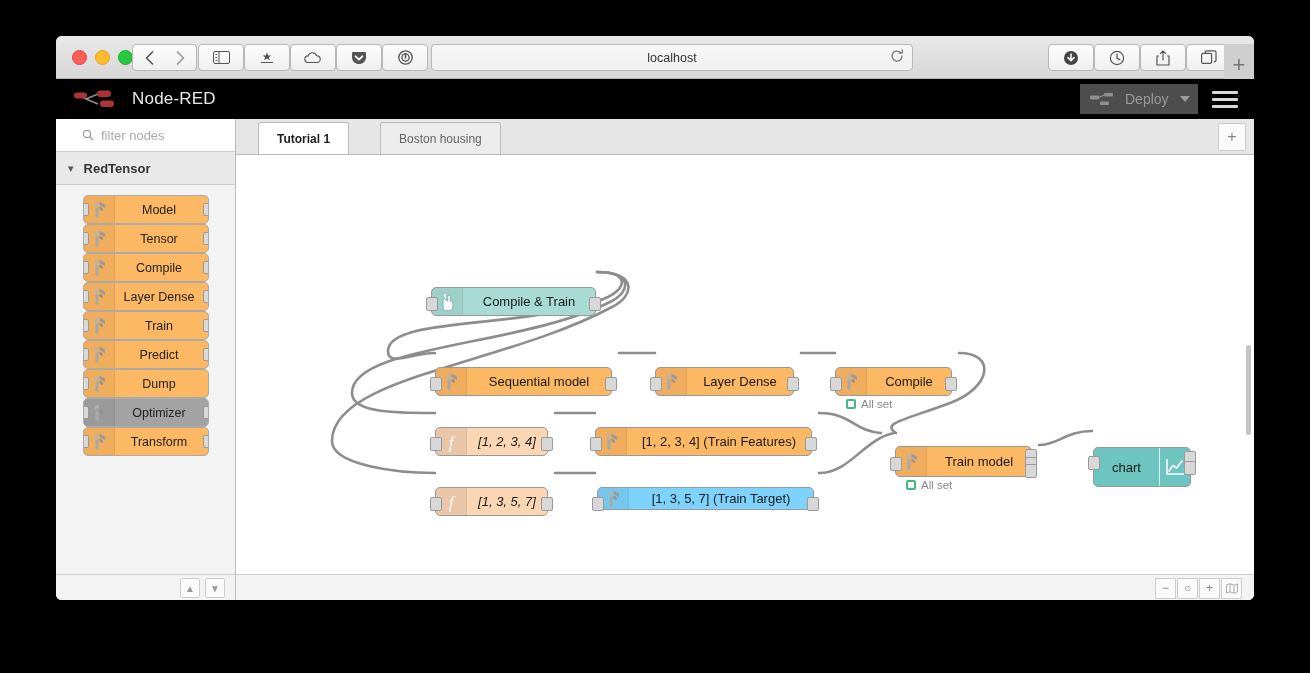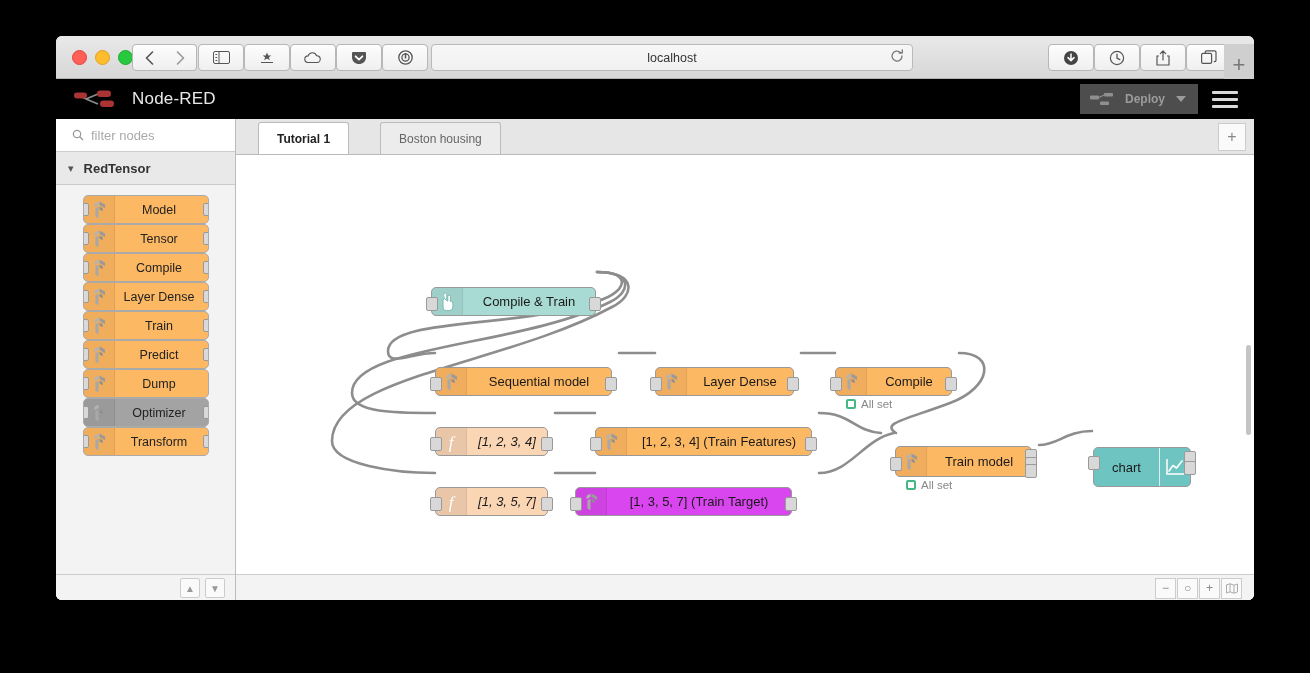--- a/index.html
+++ b/index.html
@@ -33,35 +33,35 @@
   .newtab{position:absolute;top:8px;left:1168px;width:30px;height:42px;
           background:#cfcfcf;display:flex;align-items:center;justify-content:center;
           color:#777;font-size:22px;font-weight:300;}
 
   
   .nrheader{position:relative;height:40px;background:#000;}
   .brand{position:absolute;left:18px;top:0;height:40px;display:flex;align-items:center;gap:10px;}
   .brand .txt{color:#e8e8e8;font-size:17px;letter-spacing:.2px;}
   .deploy{position:absolute;right:56px;top:5px;width:118px;height:30px;background:#4d4d4d;
           display:flex;align-items:center;gap:9px;padding-left:10px;box-sizing:border-box;}
-  .deploy .dl{color:#9b9b9b;font-size:12px;font-weight:bold;}
+  .deploy .dl{color:#9b9b9b;font-size:14px;}
   .deploy .caret{width:0;height:0;border-left:5px solid transparent;border-right:5px solid transparent;
                  border-top:6px solid #9b9b9b;margin-left:2px;}
   .hamb{position:absolute;right:16px;top:12px;width:26px;height:17px;display:flex;
         flex-direction:column;justify-content:space-between;}
   .hamb i{display:block;height:3px;background:#d9d9d9;border-radius:1px;}
 
   
   .main{position:relative;height:482px;background:#fff;}
 
   
   .palette{position:absolute;left:0;top:0;width:180px;height:482px;background:#f3f3f3;
            border-right:1px solid #bbb;box-sizing:border-box;}
   .filter{height:33px;border-bottom:1px solid #ccc;background:#fff;display:flex;align-items:center;
-          padding-left:16px;gap:7px;box-sizing:border-box;}
+          padding-left:26px;gap:7px;box-sizing:border-box;}
   .filter .ph{color:#aaa;font-size:13px;}
   .cat{height:33px;background:#e9e9e9;border-bottom:1px solid #ccc;display:flex;align-items:center;
        gap:10px;padding-left:12px;box-sizing:border-box;}
   .cat .nm{font-size:13px;font-weight:bold;color:#333;}
   .chev{color:#555;font-size:11px;}
   .pnodes{padding:10px 0 0 0;}
   .pnode{position:relative;margin:0 auto 0 auto;width:124px;height:27px;background:#fdd0a2;
          border:1px solid #aaa;border-radius:5px;display:flex;align-items:center;overflow:hidden;}
   .pnode .ic{width:30px;height:100%;background:rgba(0,0,0,.05);display:flex;align-items:center;
              justify-content:center;border-right:1px solid rgba(0,0,0,.07);}
@@ -504,21 +504,21 @@
                 <span class="nic">
                   <svg width="16" height="20" viewBox="0 0 16 20">
                     <text x="8" y="16" font-size="17" font-style="italic" font-family="Liberation Serif, serif" fill="#ffffff" text-anchor="middle">f</text>
                   </svg>
                 </span>
                 <span class="nlb">[1, 3, 5, 7]</span>
               </span>
               <span class="np" style="left:-6px;top:8.5px"></span>
               <span class="np" style="right:-6px;top:8.5px"></span>
             </div>
-            <div class="node" style="left: 339px; top: 332px; width: 217px; height: 29px; background: #d946ef;">
+            <div class="node" style="left: 361px; top: 332px; width: 217px; height: 23px; background: #7dd3fc;">
               <span class="body">
                 <span class="nic">
                   <svg width="20" height="20" viewBox="0 0 20 20">
                     <polygon points="9.5,1.5 9.5,5 5.5,7.2 5.5,3.8" fill="#b3b3b3"></polygon>
                     <polygon points="10.5,1.5 16,4.6 16,8.2 10.5,5 " fill="#9a9a9a"></polygon>
                     <polygon points="9.5,6.4 9.5,18.5 6.4,16.6 6.4,8.2" fill="#a8a8a8"></polygon>
                     <polygon points="10.5,6.4 13.6,8.3 13.6,11.3 10.5,9.5" fill="#8f8f8f"></polygon>
                   </svg>
                 </span>
                 <span class="nlb">[1, 3, 5, 7] (Train Target)</span>

